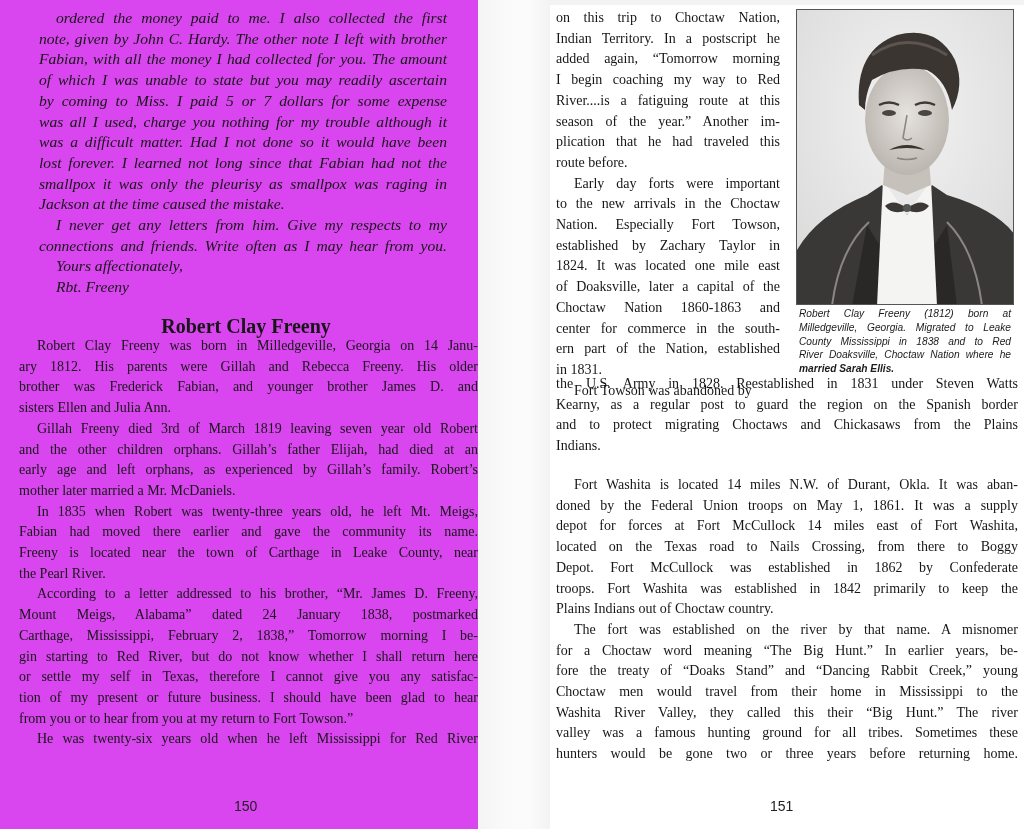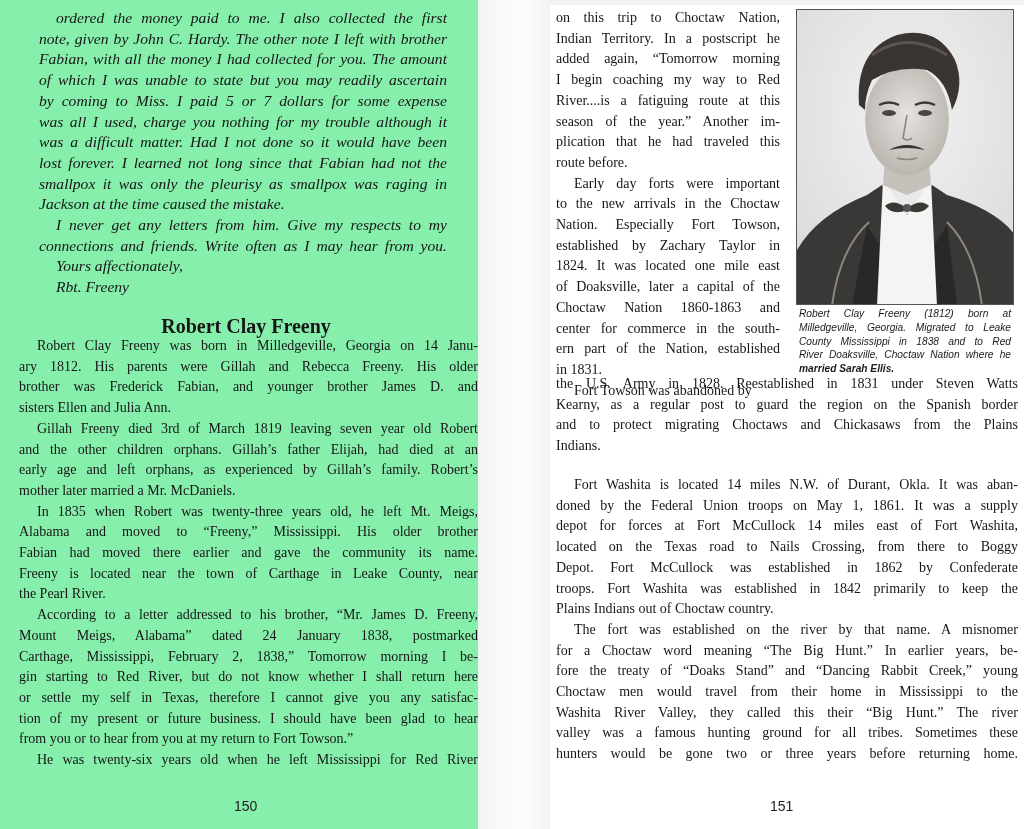--- a/index.html
+++ b/index.html
@@ -2,21 +2,21 @@
 <html><head>
   <meta charset="utf-8">
   <style>
     * { box-sizing: border-box; margin: 0; padding: 0; }
     html, body { width: 1024px; height: 829px; overflow: hidden; background: #ffffff; }
     body { position: relative; font-family: "Liberation Serif", "DejaVu Serif", serif; color: #161616; }
 
     .spread { position: absolute; left: 0; top: 0; width: 1024px; height: 829px; display: block; }
 
     .page { position: absolute; top: 0; height: 829px; background: #ffffff; }
-    .page-left { left: 0; width: 492px; background: #86efac; }
+    .page-left { left: 0; width: 492px; background: #d946ef; }
     .page-right { left: 540px; width: 484px; background: #ffffff; }
     .gutter { position: absolute; left: 478px; top: 0; width: 72px; height: 829px;
       background: linear-gradient(to right, #f4f4f4 0%, #fafafa 40%, #fbfbfb 70%, #f3f3f3 100%); }
     .top-band { position: absolute; left: 0; top: 0; width: 1024px; height: 5px; background: #f3f3f3; }
 
     .text-block { position: absolute; font-size: 14px; line-height: 20.7px; text-align: justify; }
     .line { display: block; text-align: justify; text-align-last: justify; white-space: nowrap; }
     .line.last { text-align-last: left; }
     .line.ind { padding-left: 18px; }
 
@@ -77,21 +77,20 @@
     <div class="text-block left-body">
       <span class="line ind">Robert Clay Freeny was born in Milledgeville, Georgia on 14 Janu-</span>
       <span class="line">ary 1812. His parents were Gillah and Rebecca Freeny. His older</span>
       <span class="line">brother was Frederick Fabian, and younger brother James D. and</span>
       <span class="line last">sisters Ellen and Julia Ann.</span>
       <span class="line ind">Gillah Freeny died 3rd of March 1819 leaving seven year old Robert</span>
       <span class="line">and the other children orphans. Gillah’s father Elijah, had died at an</span>
       <span class="line">early age and left orphans, as experienced by Gillah’s family. Robert’s</span>
       <span class="line last">mother later married a Mr. McDaniels.</span>
       <span class="line ind">In 1835 when Robert was twenty-three years old, he left Mt. Meigs,</span>
-      <span class="line">Alabama and moved to “Freeny,” Mississippi. His older brother</span>
       <span class="line">Fabian had moved there earlier and gave the community its name.</span>
       <span class="line">Freeny is located near the town of Carthage in Leake County, near</span>
       <span class="line last">the Pearl River.</span>
       <span class="line ind">According to a letter addressed to his brother, “Mr. James D. Freeny,</span>
       <span class="line">Mount Meigs, Alabama” dated 24 January 1838, postmarked</span>
       <span class="line">Carthage, Mississippi, February 2, 1838,” Tomorrow morning I be-</span>
       <span class="line">gin starting to Red River, but do not know whether I shall return here</span>
       <span class="line">or settle my self in Texas, therefore I cannot give you any satisfac-</span>
       <span class="line">tion of my present or future business. I should have been glad to hear</span>
       <span class="line last">from you or to hear from you at my return to Fort Towson.”</span>

